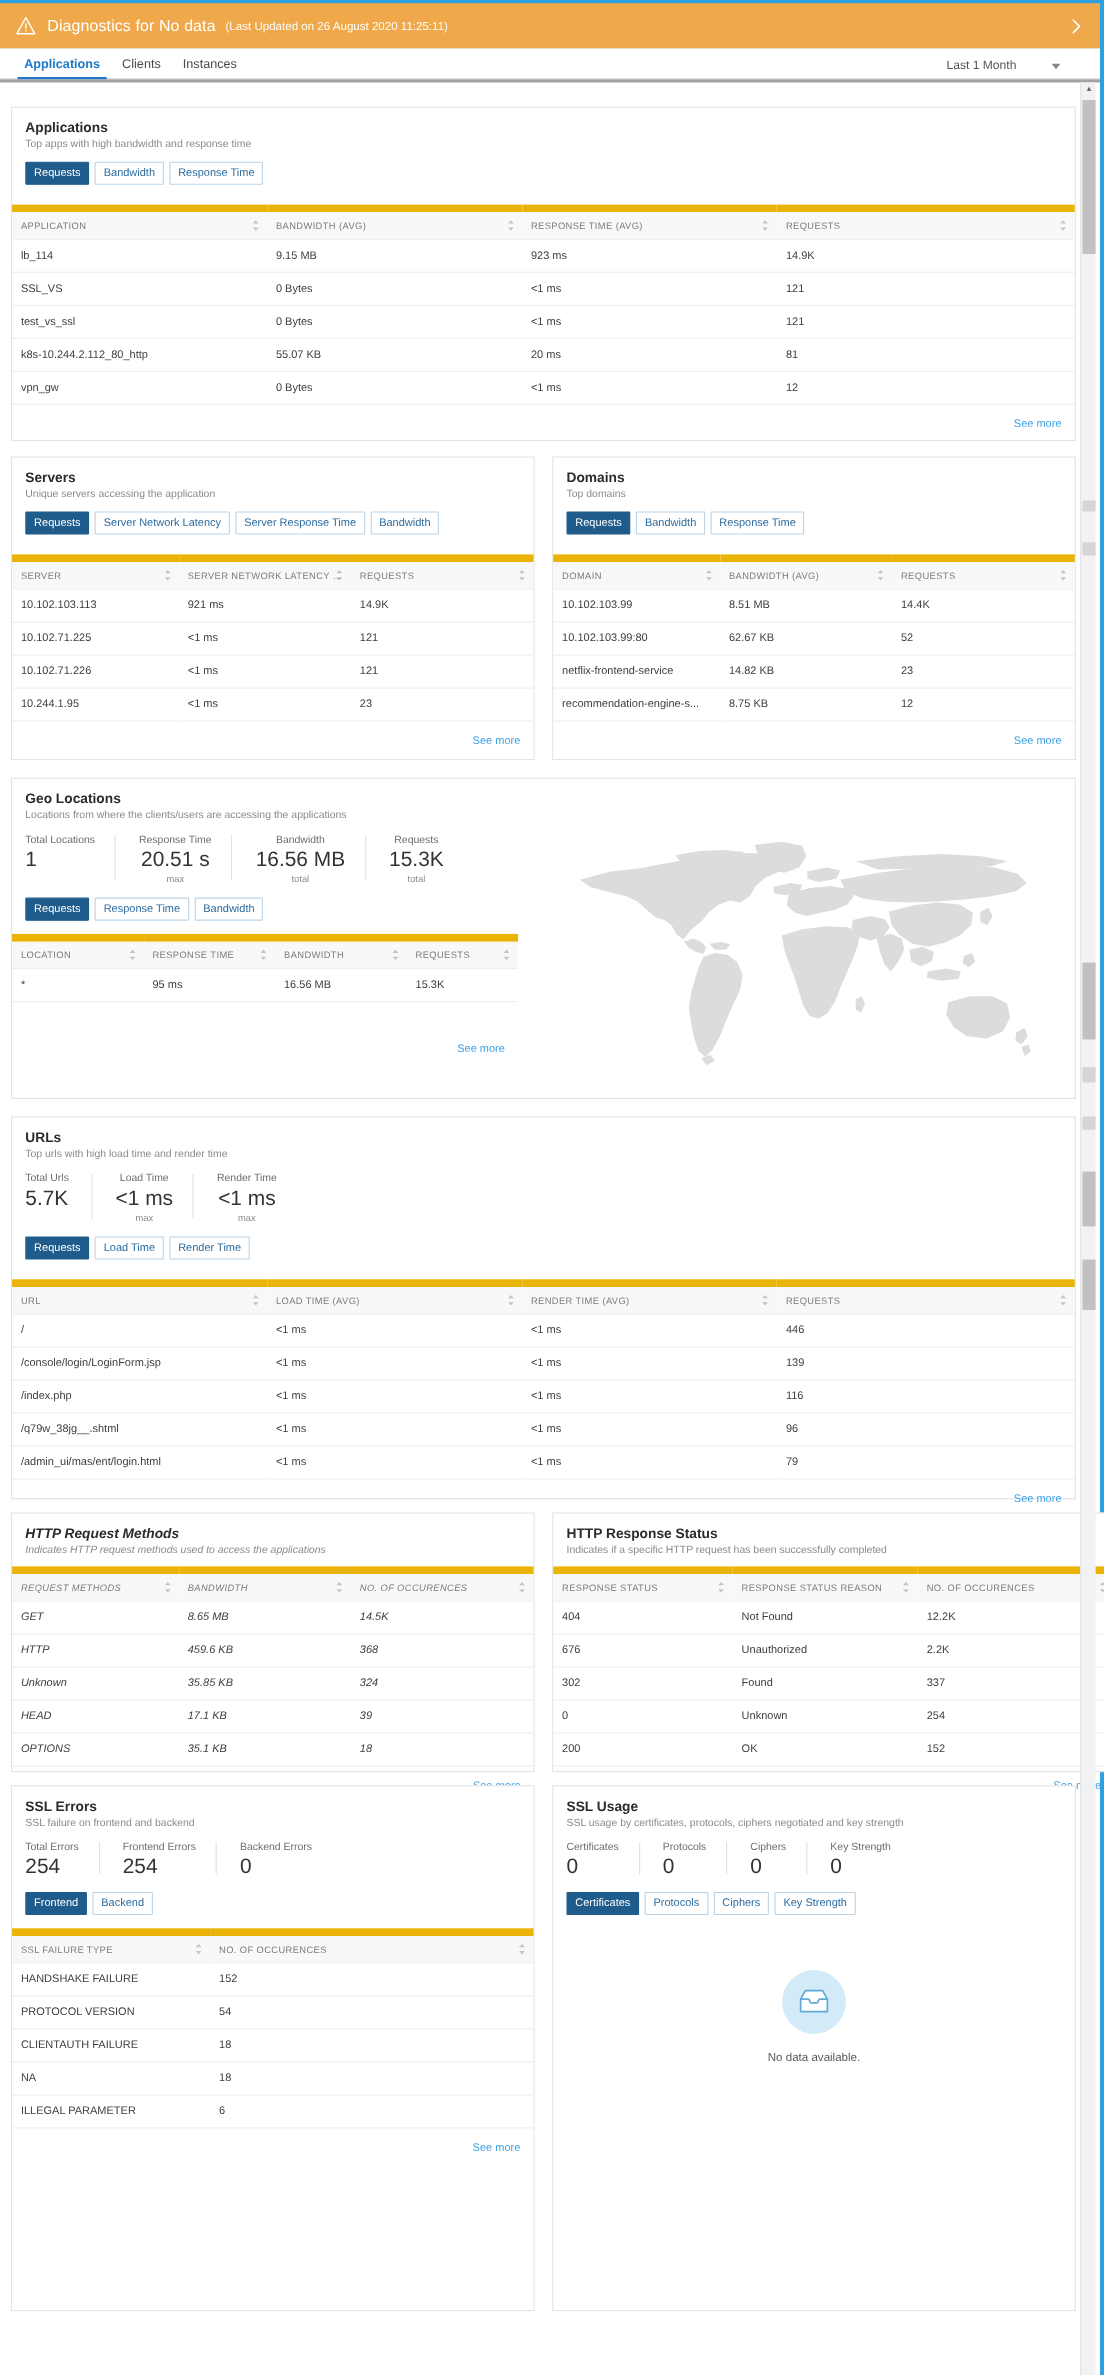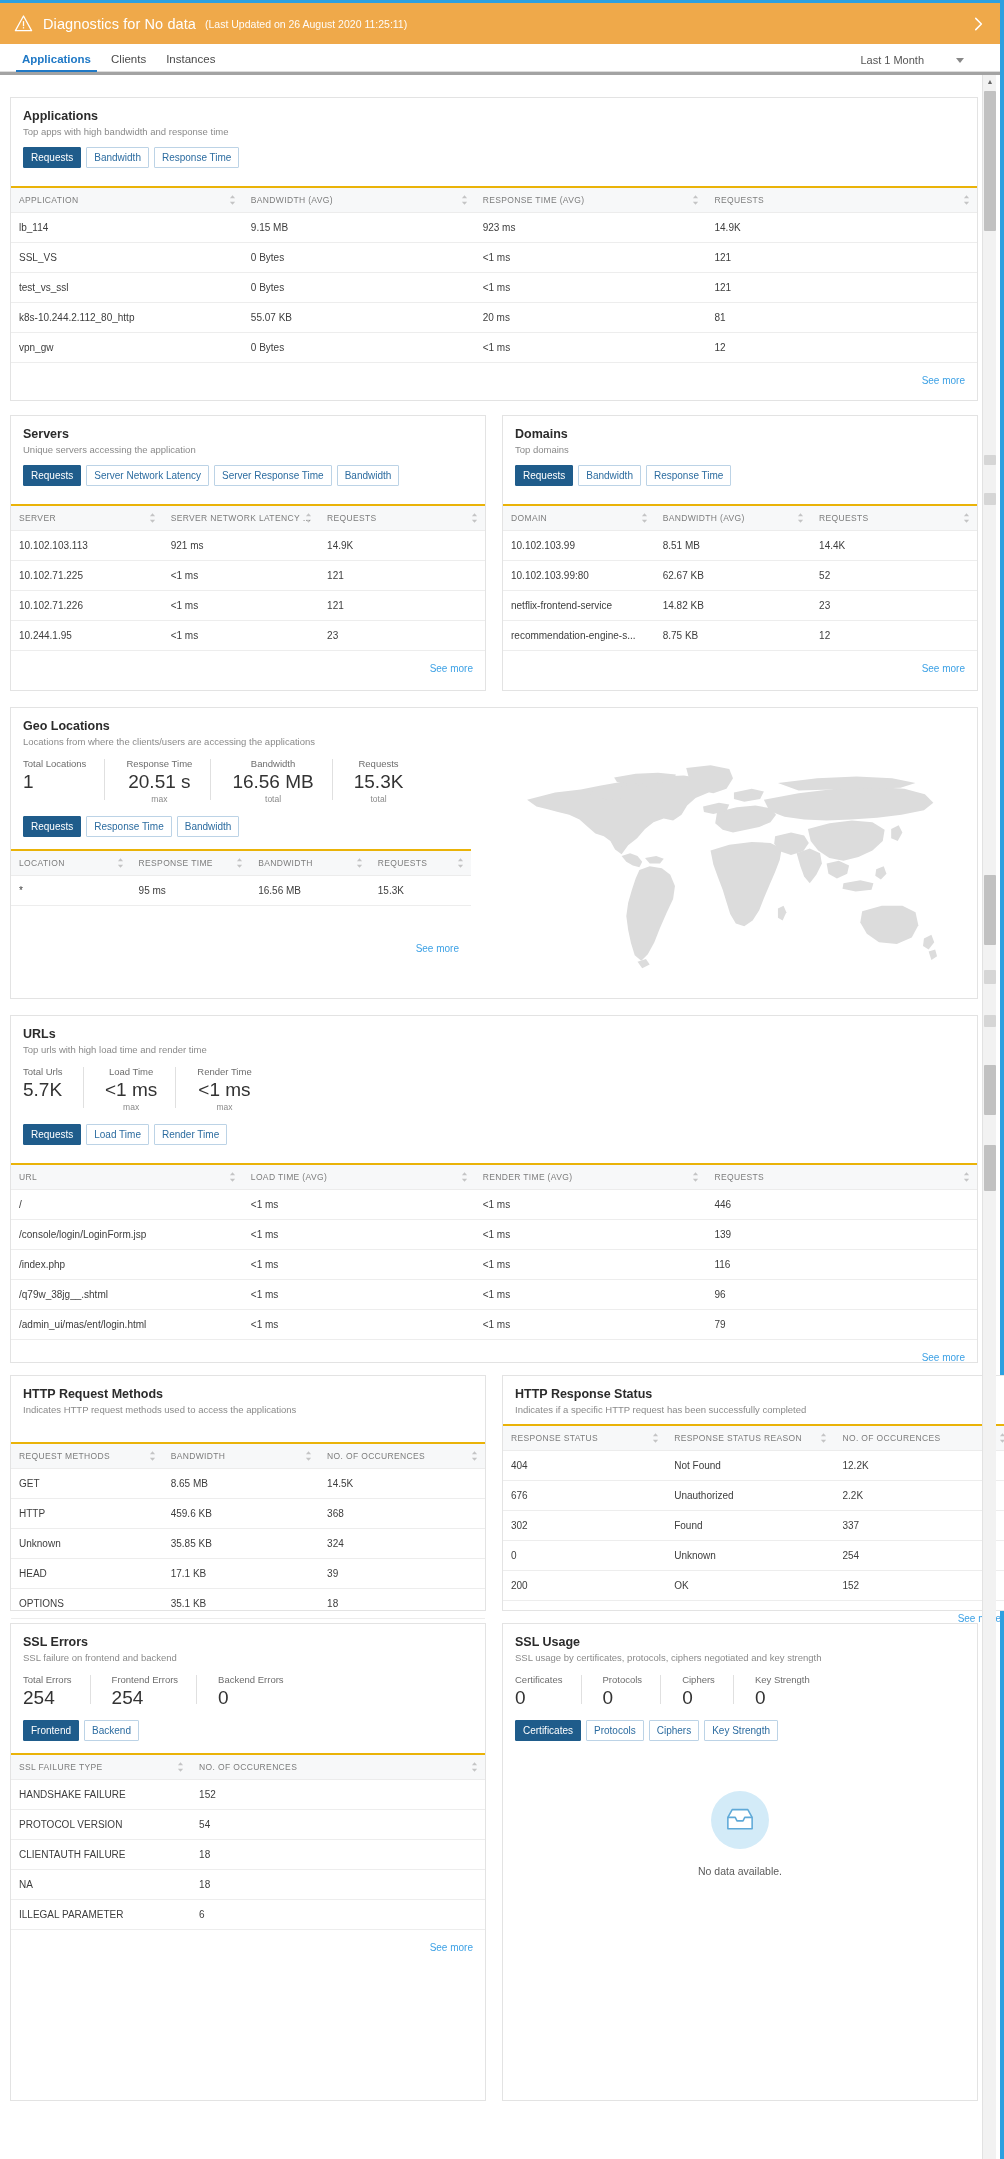--- a/index.html
+++ b/index.html
@@ -201,21 +201,21 @@
     table-layout: fixed;
   }
   table.dt thead th {
     background: #f7f8f9;
     font-size: 8.5px;
     letter-spacing: .35px;
     color: #7c7c7c;
     font-weight: normal;
     text-align: left;
     padding: 7px 8px;
-    border-top: 2px solid #eab308;
+    border-top: 7px solid #eab308;
     border-bottom: 1px solid #ececec;
     position: relative;
     overflow: hidden;
     white-space: nowrap;
     text-overflow: ellipsis;
     cursor: pointer;
   }
   .sorticon {
     position: absolute;
     right: 7px; top: 50%;
@@ -726,24 +726,24 @@
               <td>&lt;1 ms</td>
               <td>79</td>
             </tr>
         </tbody>
       </table>
       <div class="seemore-row">
         <span class="seemore">See more</span>
       </div>
     </div>
 
-    <div class="card" style="left:10px; top:1300px; width:476px; height:236px;">
+    <div class="card" style="left:10px; top:1300px; width:476px; height:236px;font-style:italic;">
       <div class="card-pad" style="padding-bottom:1px;">
         <div class="card-title">HTTP Request Methods</div>
-        <div class="card-sub" style="margin-bottom:25px;">Indicates HTTP request methods used to access the applications</div>
+        <div class="card-sub" style="margin-bottom:7px;">Indicates HTTP request methods used to access the applications</div>
       </div>
       <table class="dt">
         <colgroup>
             <col style="width:32%">
             <col style="width:33%">
             <col style="width:35%">
           </colgroup>
         <thead>
           <tr>
             <th><span>REQUEST METHODS</span><svg class="sorticon" viewBox="0 0 8 12">

